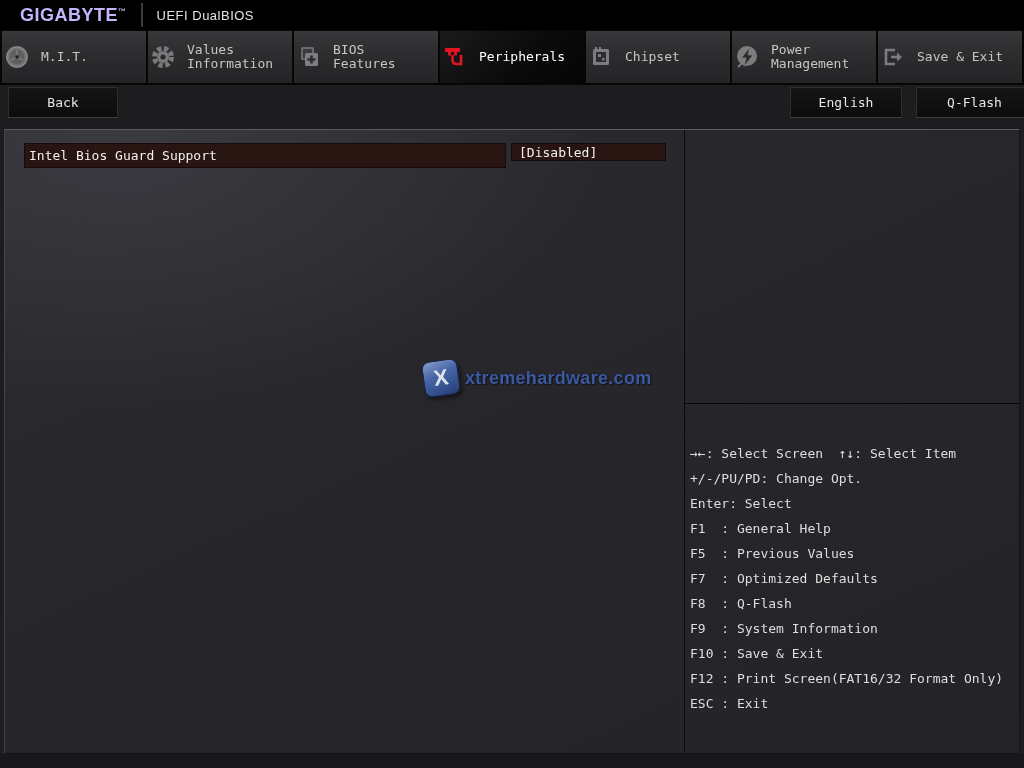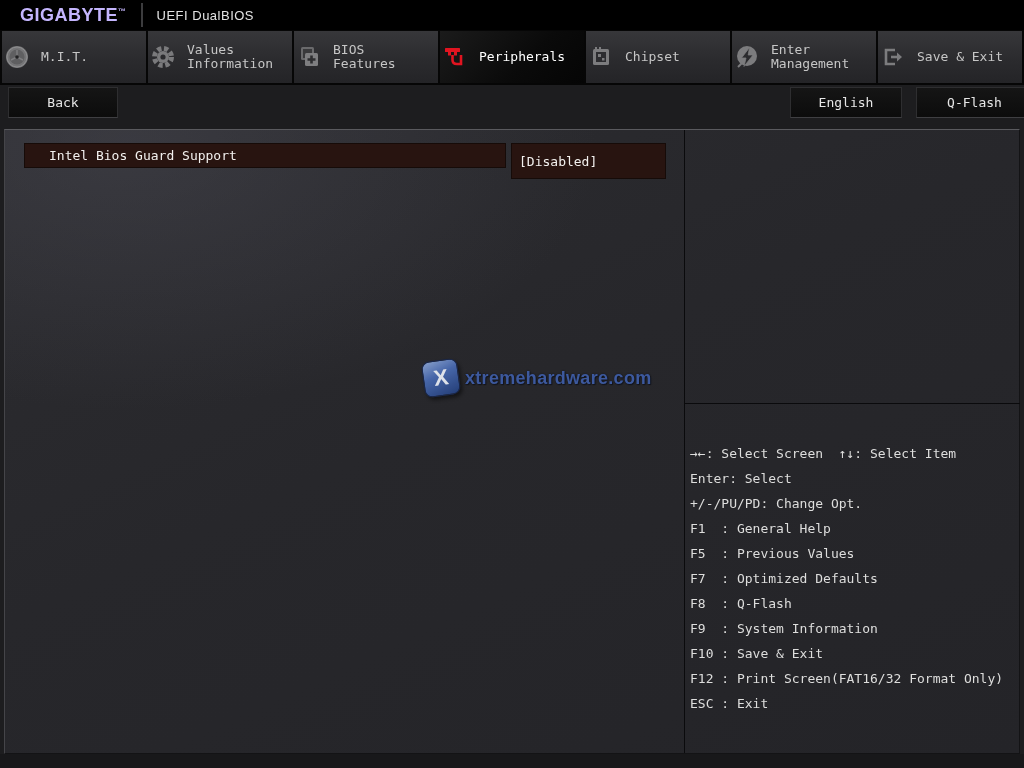--- a/index.html
+++ b/index.html
@@ -71,24 +71,24 @@
     border-top-color:#5a5a5e; border-left-color:#454549;
     background:
       radial-gradient(ellipse 760px 430px at 12% 2%, rgba(78,78,88,0.42), rgba(0,0,0,0) 62%),
       linear-gradient(155deg,#2c2c30 0%, #27272b 45%, #242428 100%);
   }
 
   .option-row { position:absolute; left:19px; top:13px; height:25px; }
   .opt-label-box {
     position:absolute; left:0; top:0; width:482px; height:25px;
     background:#281410; border:1px solid rgba(0,0,0,0.45);
-    display:flex; align-items:center; padding-left:24px;
+    display:flex; align-items:center; padding-left:4px;
   }
   .opt-value-box {
-    position:absolute; left:487px; top:0; width:155px; height:36px;
+    position:absolute; left:487px; top:0; width:155px; height:18px;
     background:#281410; border:1px solid rgba(0,0,0,0.45);
     display:flex; align-items:center; padding-left:7px;
   }
   .opt-text { font-size:13px; color:#f2f0ee; white-space:pre; }
 
   
   .watermark {
     position:absolute; left:418px; top:228px; height:40px;
     display:flex; align-items:center; gap:6px; opacity:0.92;
   }
@@ -197,21 +197,21 @@
     </svg>
     <div class="tab-label">Chipset</div>
   </div>
 
   <div class="tab">
     <svg class="tab-icon" viewBox="0 0 30 30">
       <circle cx="15" cy="14" r="10" fill="#7c7c7e"></circle>
       <path d="M17.5 5.5 L9.5 16 h4.5 L12 24.5 L21 13 h-4.8 Z" fill="#2b2b2e" stroke="#7c7c7e" stroke-width="0.8"></path>
       <path d="M10 21 L6 25" stroke="#7c7c7e" stroke-width="2"></path>
     </svg>
-    <div class="tab-label">Enter Management</div>
+    <div class="tab-label">Power Management</div>
   </div>
 
   <div class="tab">
     <svg class="tab-icon" viewBox="0 0 30 30">
       <path d="M17 8 h-9 v14 h9" stroke="#7c7c7e" stroke-width="2.6" fill="none"></path>
       <path d="M13 15 h7" stroke="#7c7c7e" stroke-width="2.6"></path>
       <path d="M19 10.5 L24 15 L19 19.5 Z" fill="#7c7c7e"></path>
     </svg>
     <div class="tab-label">Save &amp; Exit</div>
   </div>
@@ -235,22 +235,22 @@
 
   <div class="watermark">
     <div class="wm-badge">X</div>
     <div class="wm-text">xtremehardware.com</div>
   </div>
 
   <div class="rightpanel">
     <div class="hr-divider"></div>
     <div class="shortcuts">
       <div class="shortcut-line">→←: Select Screen  ↑↓: Select Item</div>
+      <div class="shortcut-line">+/-/PU/PD: Change Opt.</div>
       <div class="shortcut-line">Enter: Select</div>
-      <div class="shortcut-line">+/-/PU/PD: Change Opt.</div>
       <div class="shortcut-line">F1  : General Help</div>
       <div class="shortcut-line">F5  : Previous Values</div>
       <div class="shortcut-line">F7  : Optimized Defaults</div>
       <div class="shortcut-line">F8  : Q-Flash</div>
       <div class="shortcut-line">F9  : System Information</div>
       <div class="shortcut-line">F10 : Save &amp; Exit</div>
       <div class="shortcut-line">F12 : Print Screen(FAT16/32 Format Only)</div>
       <div class="shortcut-line">ESC : Exit</div>
     </div>
   </div>

